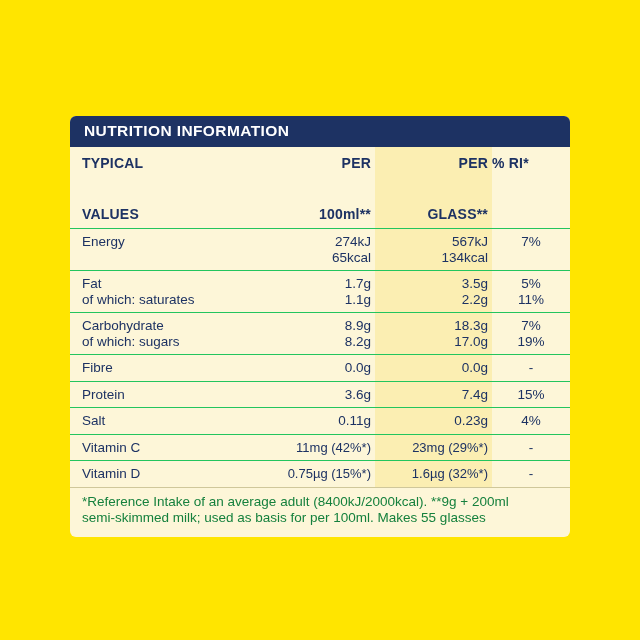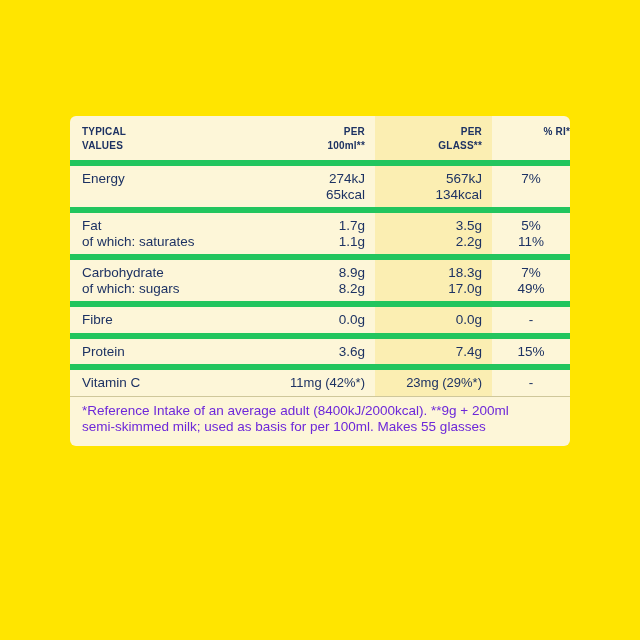--- a/index.html
+++ b/index.html
@@ -40,46 +40,46 @@
   }
   col.c1 { width: 180px; }
   col.c2 { width: 125px; }
   col.c3 { width: 117px; }
   col.c4 { width: 78px; }
   td, th {
     padding: 0;
     vertical-align: top;
   }
   .pad-l { padding-left: 12px; }
-  .pad-r { padding-right: 10px; }
+  .pad-r { padding-right: 4px; }
 
   
   .band {
     background: #fbeeb2;
   }
 
   thead th {
     text-align: left;
-    font-size: 10px;
+    font-size: 14px;
     font-weight: bold;
     line-height: 14px;
     padding-top: 9px;
     padding-bottom: 7px;
     letter-spacing: 0.2px;
   }
   thead th.right {
     text-align: right;
   }
   thead th.center {
-    text-align: right;
-  }
-  .hdr-line2 { display: block; }
+    text-align: left;
+  }
+  .hdr-line2 { display: block; margin-top: 37px; }
 
   tbody tr.datarow > td {
-    border-top: 6px solid #22c55e;
+    border-top: 1px solid #22c55e;
     font-size: 13.5px;
     line-height: 15.5px;
     padding-top: 5px;
     padding-bottom: 5px;
   }
   td.label {
     text-align: left;
   }
   td.num {
     text-align: right;
@@ -94,29 +94,30 @@
   .bold {
     font-weight: normal;
   }
   .vit td.num {
     font-size: 13px;
   }
   #footnote {
     border-top: 1px solid #cfc79a;
     font-size: 13.5px;
     line-height: 16.5px;
-    color: #6d28d9;
+    color: #15803d;
     padding: 6px 14px 10px 12px;
   }
 </style>
 </head>
 <body>
 
 <div id="panel">
 
+  <div id="header">NUTRITION INFORMATION</div>
 
   <table>
     <colgroup>
       <col class="c1">
       <col class="c2">
       <col class="c3">
       <col class="c4">
     </colgroup>
     <thead>
       <tr>
@@ -182,21 +183,21 @@
         <td class="num pad-r">
           <span>8.9g</span>
           <span class="sub">8.2g</span>
         </td>
         <td class="num pad-r band">
           <span class="bold">18.3g</span>
           <span class="sub bold">17.0g</span>
         </td>
         <td class="ri">
           <span>7%</span>
-          <span class="sub">49%</span>
+          <span class="sub">19%</span>
         </td>
       </tr>
 
       <tr class="datarow">
         <td class="label pad-l">
           <span>Fibre</span>
         </td>
         <td class="num pad-r">
           <span>0.0g</span>
         </td>
@@ -212,34 +213,58 @@
         </td>
         <td class="num pad-r">
           <span>3.6g</span>
         </td>
         <td class="num pad-r band">
           <span class="bold">7.4g</span>
         </td>
         <td class="ri">15%</td>
       </tr>
 
+      <tr class="datarow">
+        <td class="label pad-l">
+          <span>Salt</span>
+        </td>
+        <td class="num pad-r">
+          <span>0.11g</span>
+        </td>
+        <td class="num pad-r band">
+          <span class="bold">0.23g</span>
+        </td>
+        <td class="ri">4%</td>
+      </tr>
 
       <tr class="datarow vit">
         <td class="label pad-l">
           <span>Vitamin C</span>
         </td>
         <td class="num pad-r">
           <span>11mg (42%*)</span>
         </td>
         <td class="num pad-r band">
           <span class="bold">23mg (29%*)</span>
         </td>
         <td class="ri">-</td>
       </tr>
 
+      <tr class="datarow vit">
+        <td class="label pad-l">
+          <span>Vitamin D</span>
+        </td>
+        <td class="num pad-r">
+          <span>0.75µg (15%*)</span>
+        </td>
+        <td class="num pad-r band">
+          <span class="bold">1.6µg (32%*)</span>
+        </td>
+        <td class="ri">-</td>
+      </tr>
 
 
     </tbody>
   </table>
 
   <div id="footnote">
     <div>*Reference Intake of an average adult (8400kJ/2000kcal). **9g + 200ml</div>
     <div>semi-skimmed milk; used as basis for per 100ml. Makes 55 glasses</div>
   </div>
 

